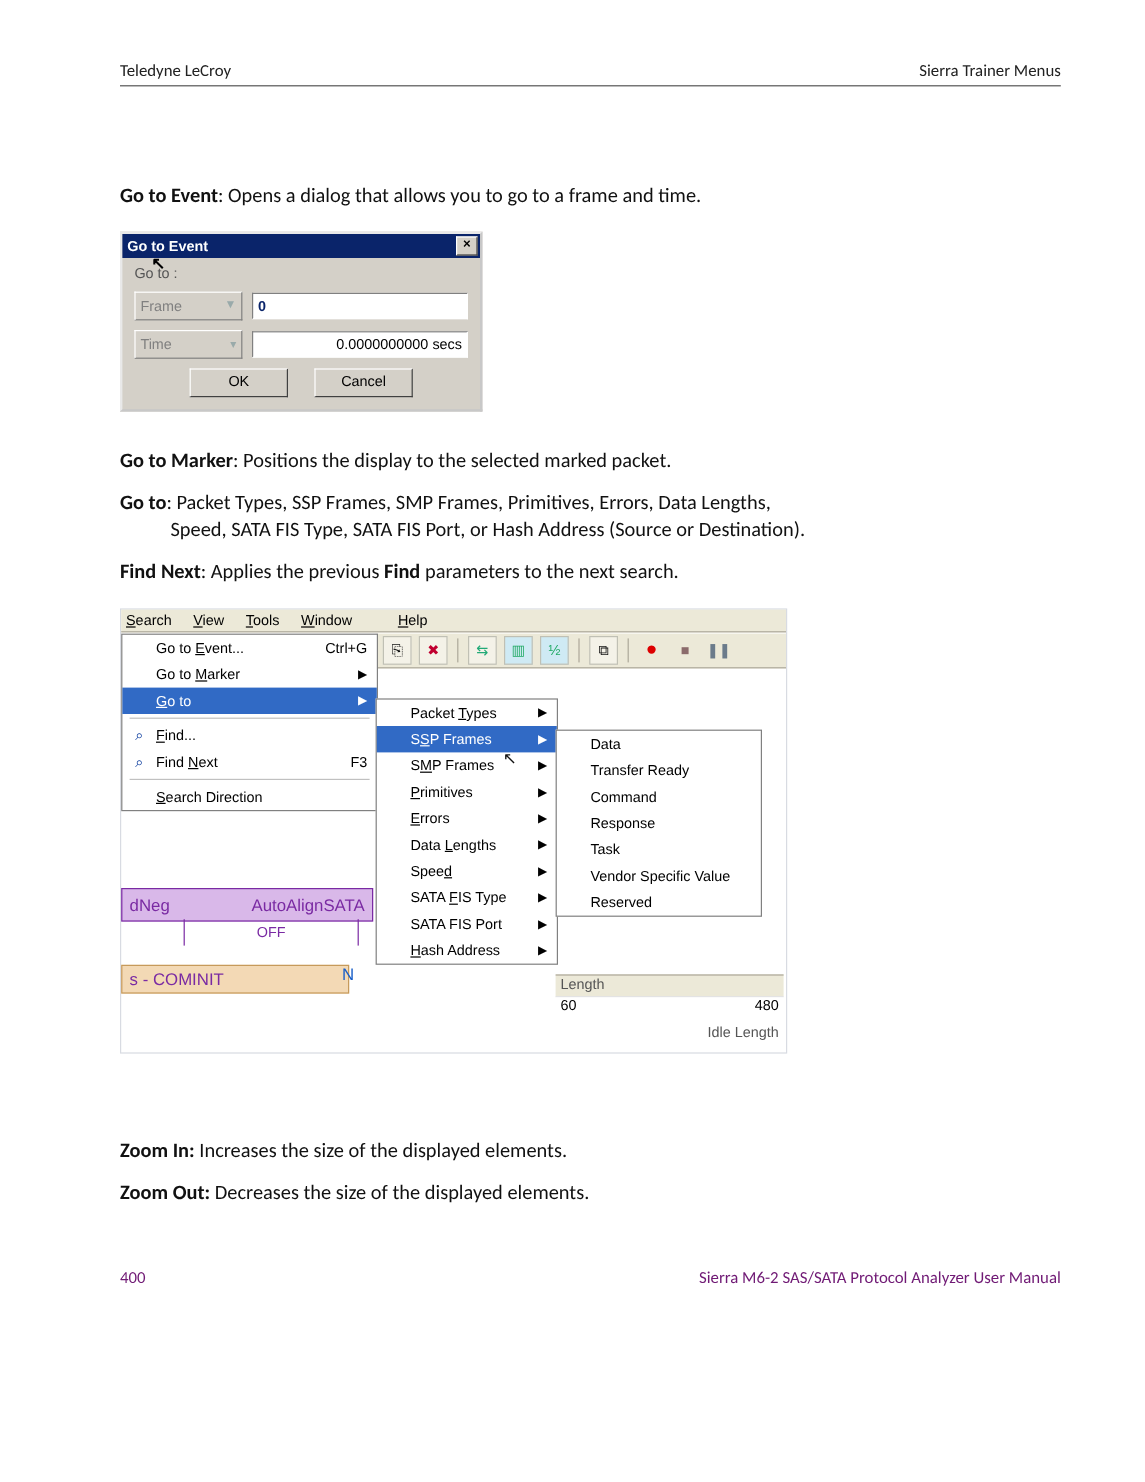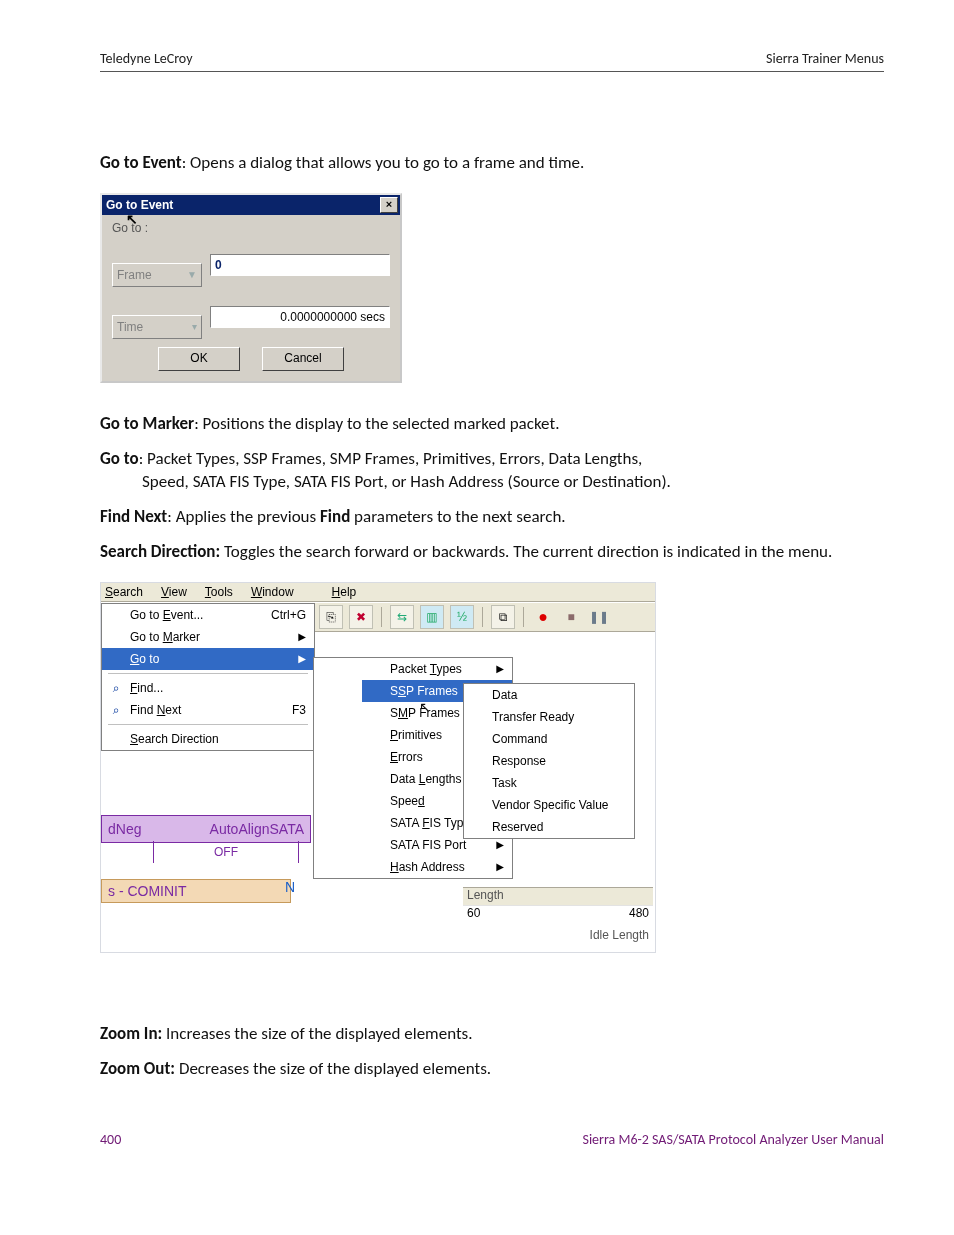--- a/index.html
+++ b/index.html
@@ -67,21 +67,21 @@
   }
   .dlg-body { padding: 6px 10px 10px 10px; }
   .dlg-label { color:#555; margin-bottom:6px; }
   .dlg-row { display:flex; align-items:center; margin:8px 0; gap:8px; }
   .dlg-combo {
     width: 80px; height:22px;
     background:#d4d0c8;
     border:1px solid #fff;
     border-right-color:#808080;border-bottom-color:#808080;
     display:flex;align-items:center;justify-content:space-between;
-    padding:0 4px;color:#808080;margin-top:20px;
+    padding:0 4px;color:#808080;
   }
   .dlg-combo-arrow{color:#9aa;font-size:10px;}
   .dlg-field {
     flex:1;height:20px;background:#fff;
     border:1px solid #808080;
     border-right-color:#fff;border-bottom-color:#fff;
     padding:0 4px;display:flex;align-items:center;
   }
   .dlg-field.right{justify-content:flex-end;color:#000;}
   .dlg-field .blue{color:#0a246a;font-weight:bold;}
@@ -130,21 +130,21 @@
   }
   .mi .sc{margin-left:auto;color:#000;}
   .mi .tri{margin-left:auto;color:#000;font-size:10px;}
   .mi.hover{background:#316ac5;color:#fff;}
   .mi.hover .tri{color:#fff;}
   .mi-sep{height:1px;background:#c0c0c0;margin:3px 6px;}
   .mi-icon{position:absolute;left:6px;width:16px;height:16px;display:flex;align-items:center;justify-content:center;}
 
   .submenu1{
     position:absolute;left:212px;top:74px;width:150px;
-    background:#fff;border:1px solid #808080;padding-left:48px;
+    background:#fff;border:1px solid #808080;
   }
   .submenu2{
     position:absolute;left:362px;top:100px;width:170px;
     background:#fff;border:1px solid #808080;
   }
   .menushot-fill{height:350px;}
   .dneg-strip{
     position:absolute;left:0;top:232px;width:196px;height:26px;
     background:#d9b8e9;color:#7a2aa3;border:1px solid #7a2aa3;
     display:flex;align-items:center;justify-content:space-between;
@@ -228,23 +228,20 @@
 
     <p>
       <b>Go to Marker</b><span>: Positions the display to the selected marked packet.</span>
     </p>
     <p>
       <b>Go to</b><span>: Packet Types, SSP Frames, SMP Frames, Primitives, Errors, Data Lengths, </span>
       <span class="indent">Speed, SATA FIS Type, SATA FIS Port, or Hash Address (Source or Destination).</span>
     </p>
     <p>
       <b>Find Next</b><span>: Applies the previous </span><b>Find</b><span> parameters to the next search.</span>
-    </p>
-    <p>
-      <b>Search Direction:</b><span> Toggles the search forward or backwards. The current direction is indicated in the menu.</span>
     </p>
 
     <div class="menushot">
       <div class="menubar">
         <span><span class="hot">S</span>earch</span>
         <span><span class="hot">V</span>iew</span>
         <span><span class="hot">T</span>ools</span>
         <span><span class="hot">W</span>indow</span>
         <span style="margin-left:20px"><span class="hot">H</span>elp</span>
       </div>

